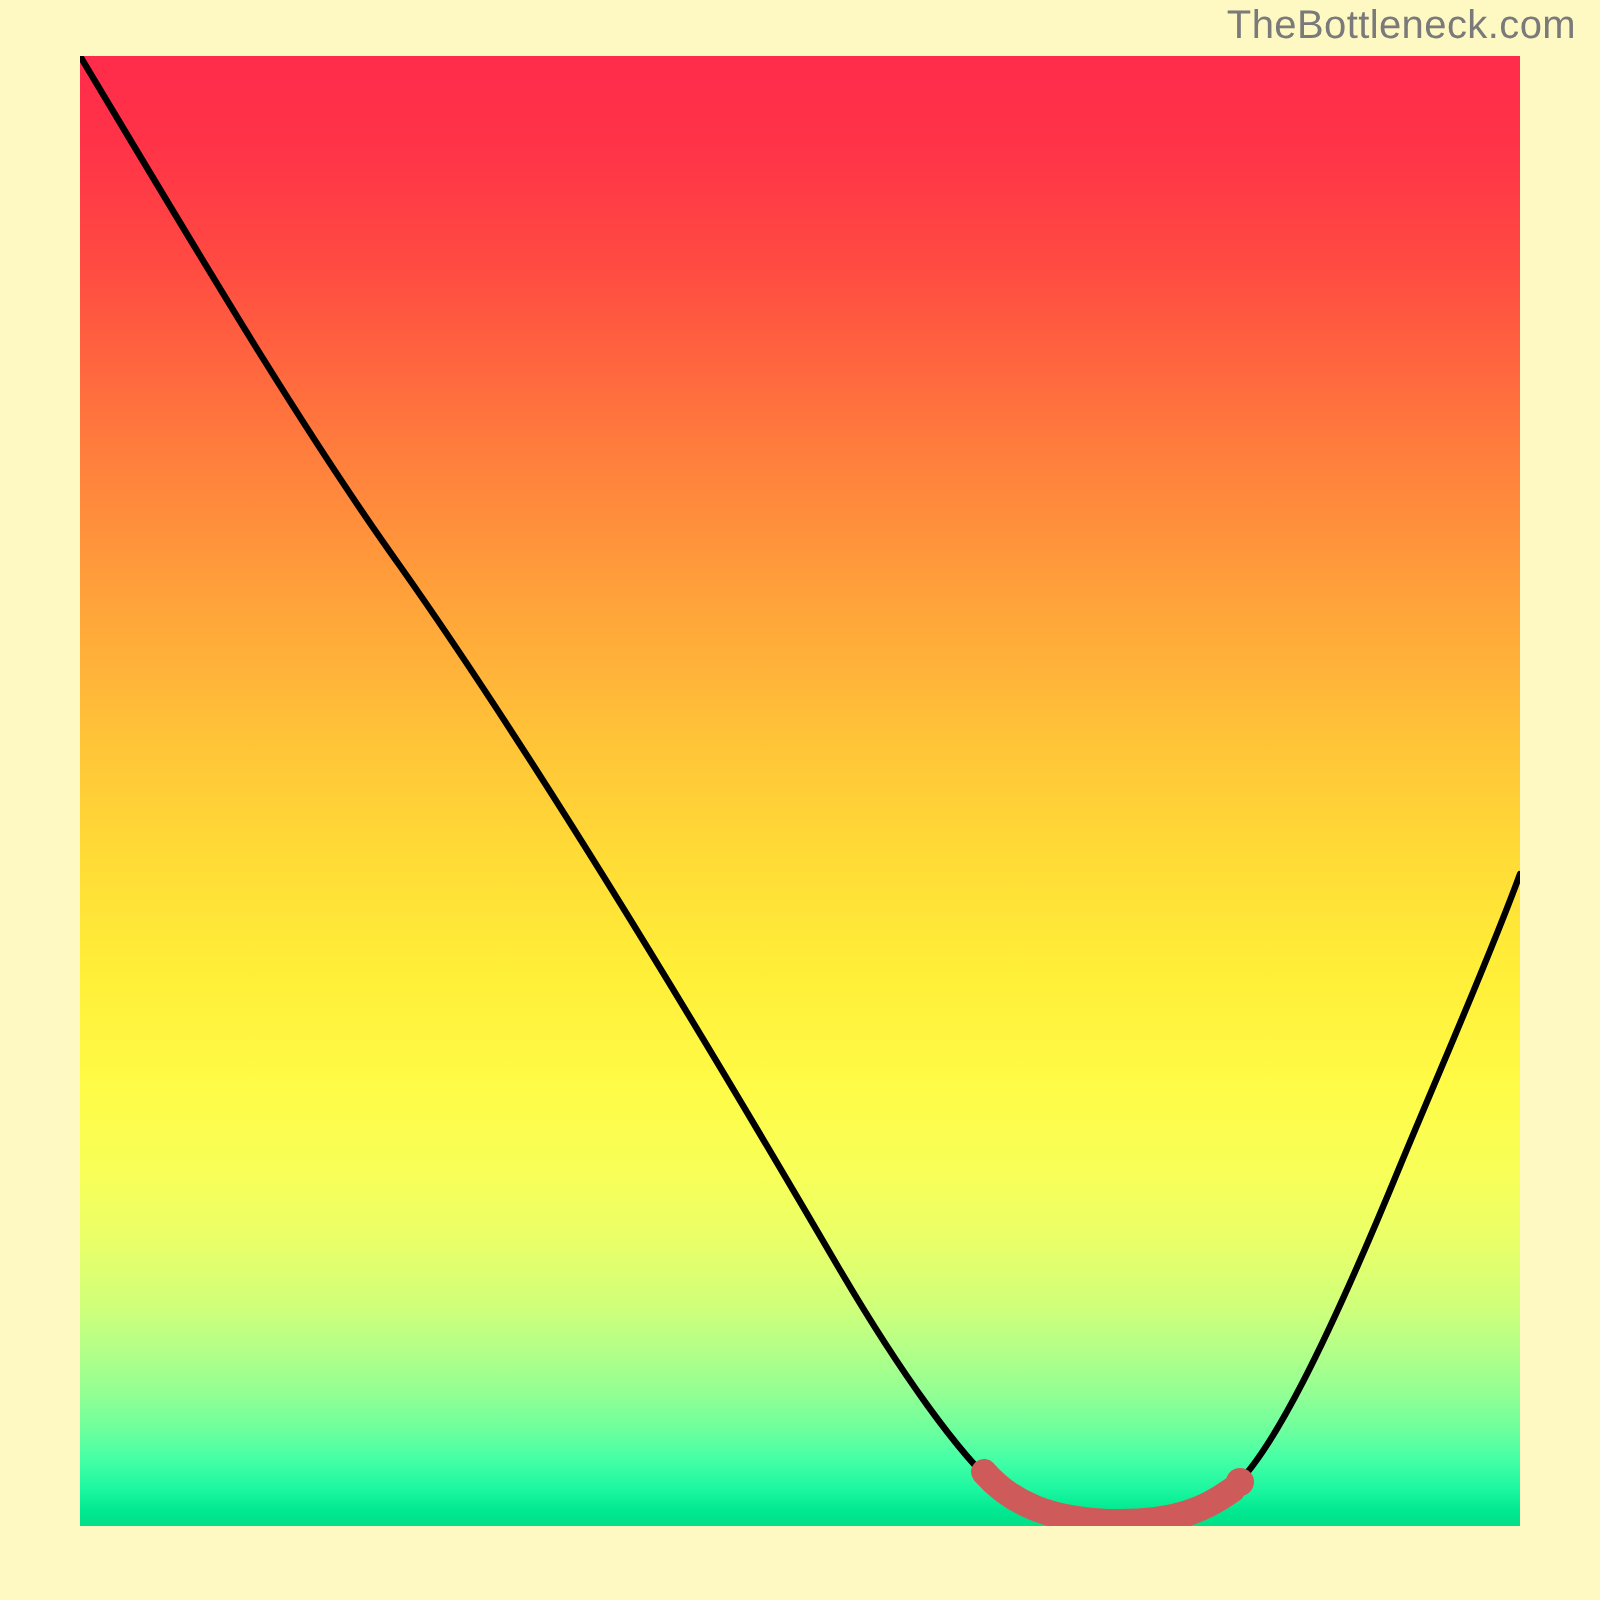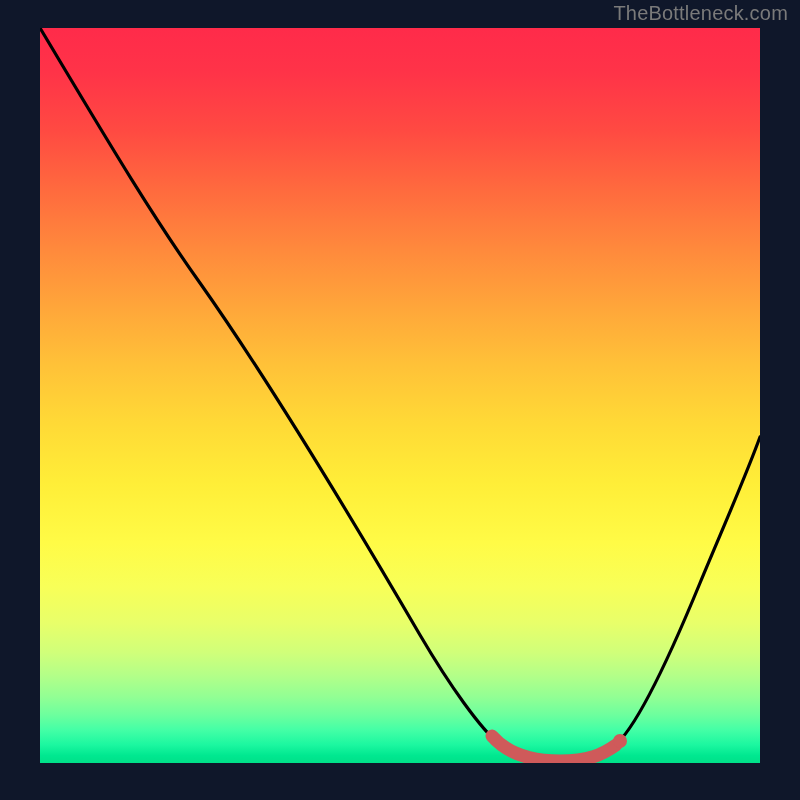--- a/index.html
+++ b/index.html
@@ -8,21 +8,21 @@
     width: 800px;
     height: 800px;
     background: #000;
     overflow: hidden;
     font-family: Arial, Helvetica, sans-serif;
   }
   .frame {
     position: relative;
     width: 800px;
     height: 800px;
-    background: #0f172a;
+    background: #fef9c3;
   }
   .watermark {
     position: absolute;
     top: 2px;
     right: 12px;
     color: #7a7a7a;
     font-size: 20px;
     font-weight: 500;
     letter-spacing: 0.2px;
     z-index: 10;

